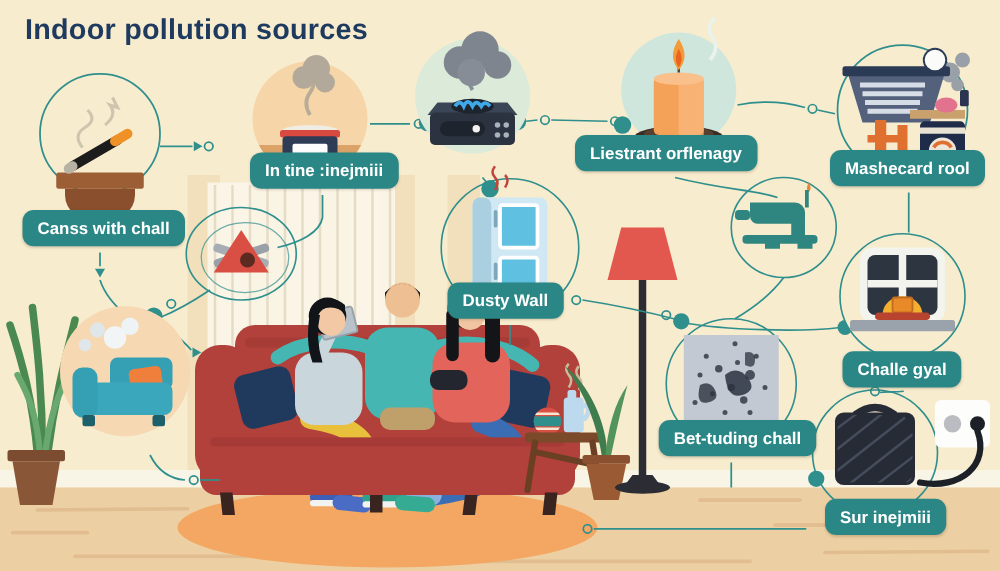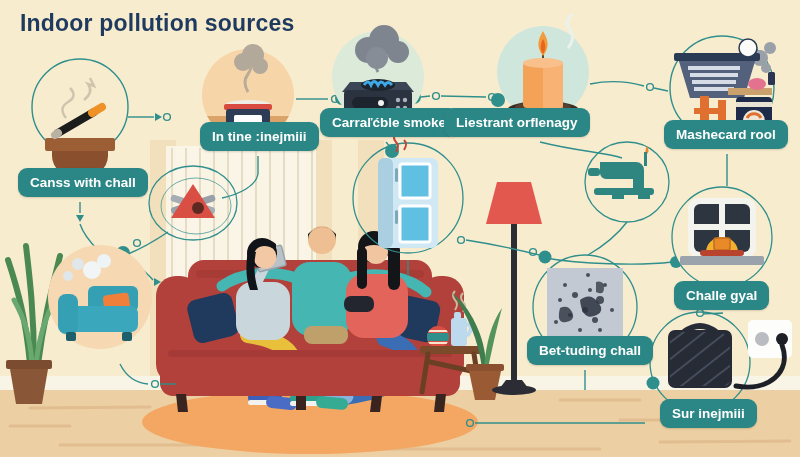--- a/index.html
+++ b/index.html
@@ -421,20 +421,20 @@
       <line x1="688" y1="398" x2="740" y2="358"></line>
           <line x1="700" y1="406" x2="744" y2="372"></line>
     </g>
   </g>
 </svg>
 
 <div class="title">Indoor pollution sources</div>
 
 <div class="pill" style="left:18px;top:168px">Canss with chall</div>
 <div class="pill" style="left:200px;top:122px">In tine :inejmiii</div>
-<div class="pill" style="left:320px;top:108px">Carraľćble smoke</div>
-<div class="pill" style="left:444px;top:108px">Liestrant orflenagy</div>
+<div class="pill" style="left:460px;top:108px">Liestrant orflenagy</div>
 <div class="pill" style="left:664px;top:120px">Mashecard rool</div>
+<div class="pill" style="left:358px;top:226px">Dusty Wall</div>
 <div class="pill" style="left:527px;top:336px">Bet-tuding chall</div>
 <div class="pill" style="left:674px;top:281px">Challe gyal</div>
 <div class="pill" style="left:660px;top:399px">Sur inejmiii</div>
 
 </div>
 
 </body></html>

